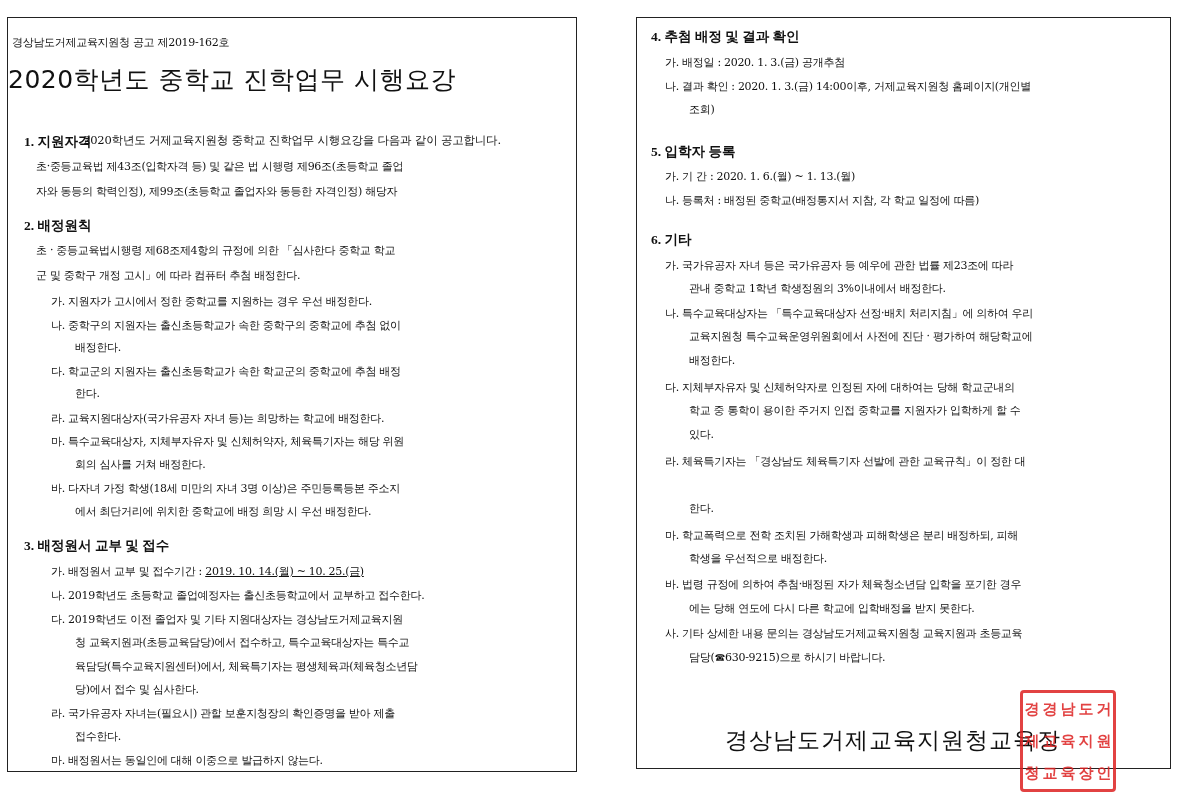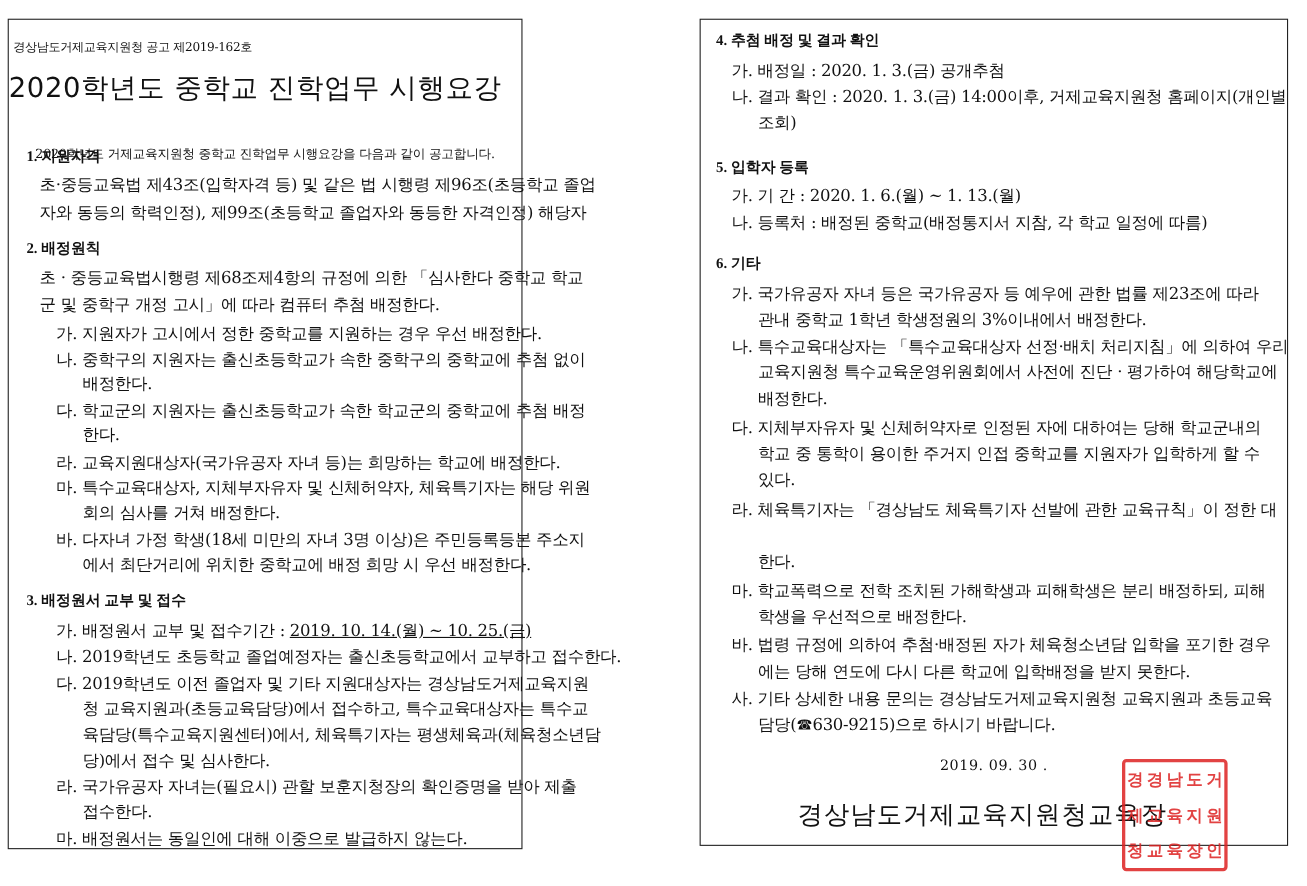--- a/index.html
+++ b/index.html
@@ -1,26 +1,26 @@
 <!DOCTYPE html>
 <html><head>
 <meta charset="utf-8">
 <style>
   html, body { margin:0; padding:0; background:#ffffff; }
   body { width:1188px; height:805px; position:relative; overflow:hidden;
          font-family:"DejaVu Serif","Liberation Serif",serif; color:#111; }
   .page { position:absolute; border:1.5px solid #222; background:#fff; box-sizing:border-box; }
-  #left  { left:7px;   top:17px; width:468px; height:755px; }
+  #left  { left:7px;   top:17px; width:570px; height:755px; }
   #right { left:636px; top:17px; width:535px; height:752px; }
   .abs { position:absolute; white-space:nowrap; }
   .notice-no { font-size:11px; left:4px; top:17px; letter-spacing:-0.3px; }
   .doc-title { font-family:"DejaVu Sans","Liberation Sans",sans-serif; font-size:25px; left:0; right:0; top:45px; text-align:left; letter-spacing:0.5px; }
   .intro { font-size:11.5px; left:0; right:0; top:83px; text-align:center; letter-spacing:-0.2px;margin-top:32px; }
   .sec-h { font-family:Liberation Serif, serif; font-size:13.5px; font-weight:bold; }
-  .line { font-size:15px; letter-spacing:-0.3px; }
+  .line { font-size:11px; letter-spacing:-0.3px; }
   .u { text-decoration:underline; }
   .date { font-size:13px; left:0; right:0; top:671px; text-align:center; letter-spacing:0.5px; }
   .issuer { font-family:"DejaVu Sans","Liberation Sans",sans-serif; font-size:23px; left:88px; top:707px; letter-spacing:1px; }
   .seal { position:absolute; left:1020px; top:690px; width:96px; height:102px; border:3px solid #d22; border-radius:4px;
           box-sizing:border-box; display:grid; grid-template-columns:repeat(5,1fr); grid-template-rows:repeat(3,1fr);
           color:#d22; font-family:"DejaVu Sans",sans-serif; font-size:15px; font-weight:bold; text-align:center; align-items:center;
           opacity:0.85; z-index:5; }
   .seal span { line-height:1; }
 </style>
 </head>
@@ -84,21 +84,20 @@
   <div class="abs line" style="left:52px;top:409px">있다.</div>
   <div class="abs line" style="left:28px;top:436px">라. 체육특기자는 「경상남도 체육특기자 선발에 관한 교육규칙」이 정한 대</div>
   <div class="abs line" style="left:52px;top:483px">한다.</div>
   <div class="abs line" style="left:28px;top:510px">마. 학교폭력으로 전학 조치된 가해학생과 피해학생은 분리 배정하되, 피해</div>
   <div class="abs line" style="left:52px;top:533px">학생을 우선적으로 배정한다.</div>
   <div class="abs line" style="left:28px;top:559px">바. 법령 규정에 의하여 추첨·배정된 자가 체육청소년담 입학을 포기한 경우</div>
   <div class="abs line" style="left:52px;top:583px">에는 당해 연도에 다시 다른 학교에 입학배정을 받지 못한다.</div>
   <div class="abs line" style="left:28px;top:608px">사. 기타 상세한 내용 문의는 경상남도거제교육지원청 교육지원과 초등교육</div>
   <div class="abs line" style="left:52px;top:632px">담당(☎630-9215)으로 하시기 바랍니다.</div>
 
-  <div class="abs date">2019. 09. 30 .</div>
   <div class="abs issuer">경상남도거제교육지원청교육장</div>
 </div>
 
 <div class="seal">
   <span>경</span>
   <span>경</span>
   <span>남</span>
   <span>도</span>
   <span>거</span>
   <span>제</span>

